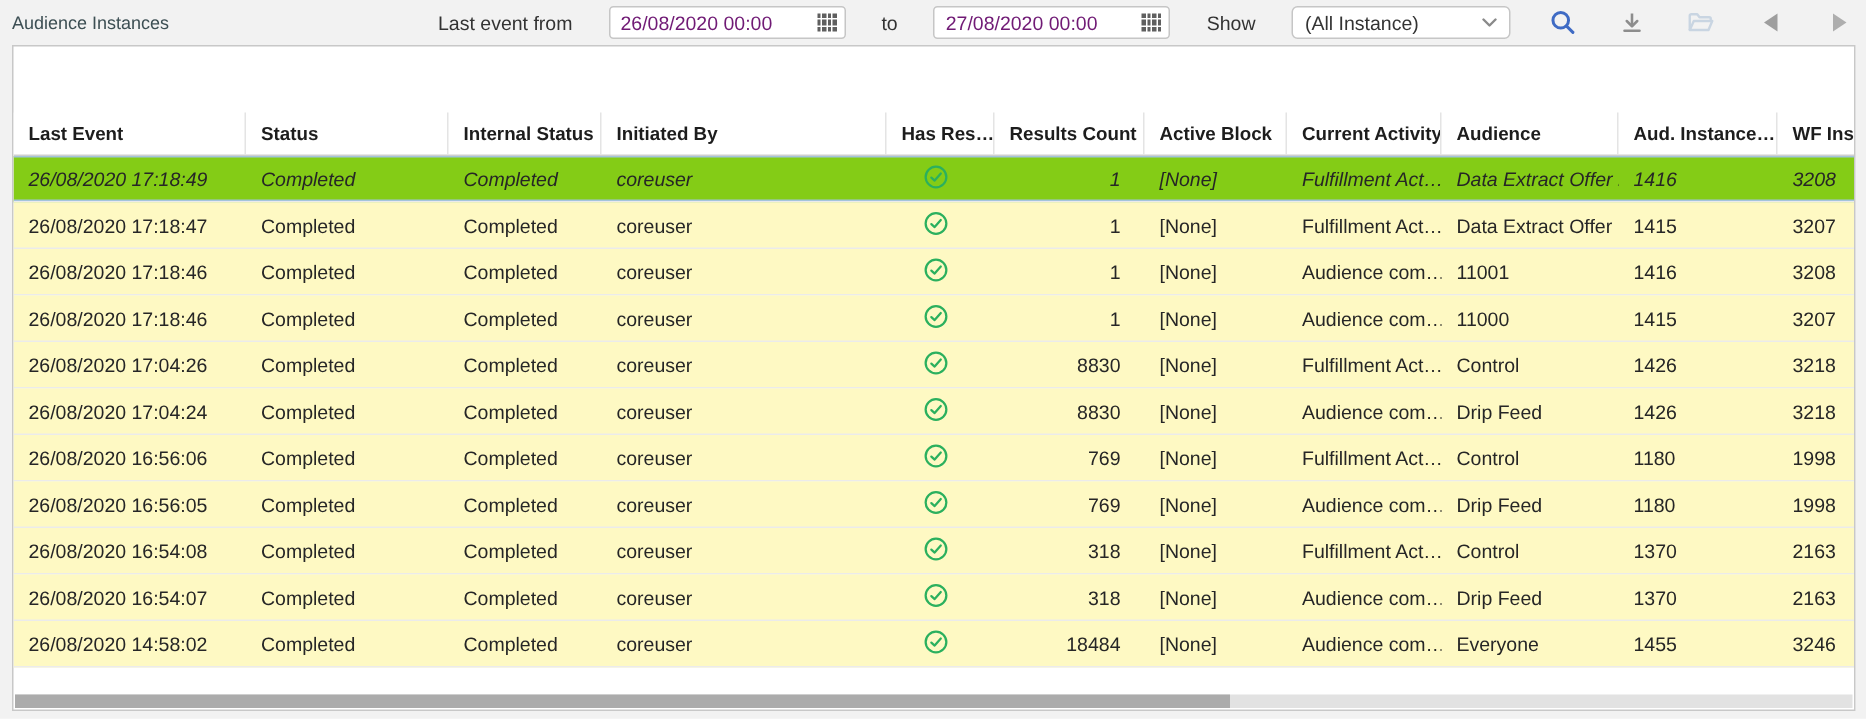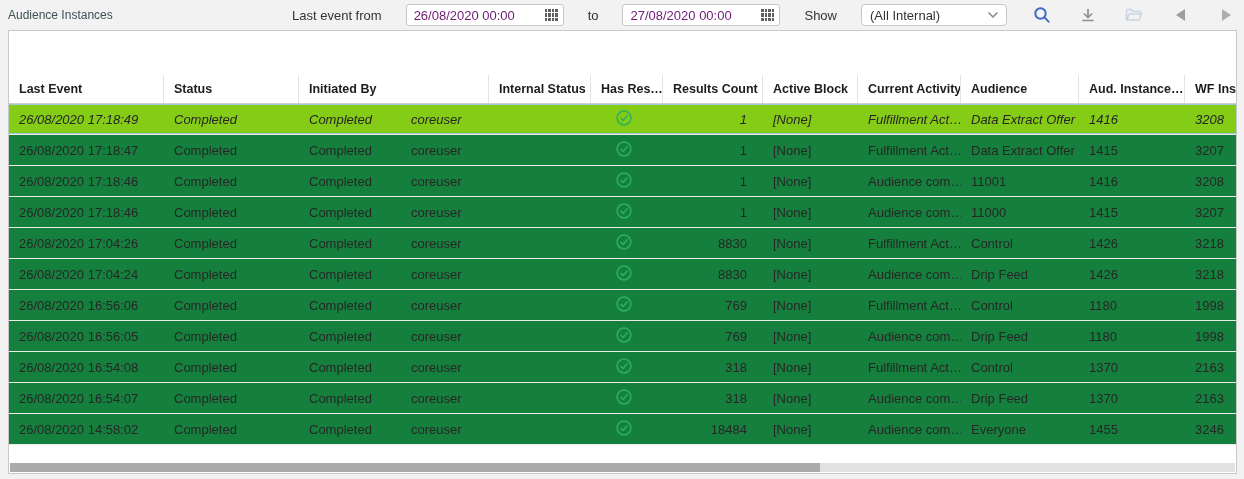--- a/index.html
+++ b/index.html
@@ -25,21 +25,21 @@
   .tb-icon{display:flex;align-items:center;justify-content:center;width:22px;height:22px;cursor:pointer;}
   .arrow-left{width:0;height:0;border-top:6px solid transparent;border-bottom:6px solid transparent;border-right:9px solid #9e9e9e;}
   .arrow-right{width:0;height:0;border-top:6px solid transparent;border-bottom:6px solid transparent;border-left:9px solid #aeaeae;}
 
   
   .grid{position:absolute;top:30px;left:8px;right:7px;bottom:5px;background:#fff;border:1px solid #c8c8c8;overflow:hidden;}
   .ghead{display:flex;height:28px;align-items:center;border-bottom:1px solid #cfcfcf;background:#fff;margin-top:44px;}
   .hcell{box-sizing:border-box;height:100%;display:flex;align-items:center;padding:0 6px 0 10px;
     font-size:12.5px;font-weight:700;color:#1d1d1d;white-space:nowrap;overflow:hidden;border-right:1px solid #e4e4e4;flex:0 0 auto;}
   .hcell:last-child{border-right:none;}
-  .grow{display:flex;height:30px;align-items:center;border-bottom:1px solid #ebebeb;background:#15803d;cursor:default;}
+  .grow{display:flex;height:30px;align-items:center;border-bottom:1px solid #ebebeb;background:#fef9c3;cursor:default;}
   .grow.selected{background:#84cc16;box-shadow:inset 0 1px 0 #a3c4dc, inset 0 -1px 0 #a3c4dc;font-style:italic;}
   .cell{box-sizing:border-box;padding:0 6px 0 10px;font-size:13px;color:#262626;white-space:nowrap;overflow:hidden;flex:0 0 auto;}
   .c0{width:155px}.c1{width:135px}.c2{width:102px}.c3{width:190px}.c4{width:72px}
   .c5{width:100px}.c6{width:95px}.c7{width:103px}.c8{width:118px}.c9{width:106px}.c10{width:95px}
   .cell.c4{display:flex;justify-content:center;padding-left:0;}
   .cell.c5{text-align:right;padding-right:16px;}
 
   
   .hscroll{position:absolute;left:1px;right:1px;bottom:1px;height:9px;background:#e2e2e2;}
   .hscroll .thumb{position:absolute;left:0;top:0;height:9px;width:810px;background:#ababab;cursor:pointer;}
@@ -84,21 +84,21 @@
             <span></span>
             <span></span>
             <span></span>
             <span></span>
             <span></span>
             <span></span>
           </span>
       </span>
       <span class="tb-label">Show</span>
       <span class="select-box">
-        <span class="sel-text">(All Internal)</span>
+        <span class="sel-text">(All Instance)</span>
         <svg class="chev" viewBox="0 0 10 6">
             <polyline points="1,1 5,5 9,1" fill="none" stroke="#8a8a8a" stroke-width="1.6" stroke-linecap="round" stroke-linejoin="round"></polyline>
           </svg>
       </span>
       <span class="tb-icon">
         <svg width="18" height="18" viewBox="0 0 18 18">
             <circle cx="7.5" cy="7.5" r="5.2" fill="none" stroke="#3f6bc4" stroke-width="2"></circle>
             <line x1="11.4" y1="11.4" x2="15.6" y2="15.6" stroke="#3f6bc4" stroke-width="2" stroke-linecap="round"></line>
           </svg>
       </span>
@@ -121,22 +121,22 @@
       <span class="tb-icon">
           <span class="arrow-right"></span>
         </span>
     </div>
   </div>
 
   <div class="grid">
     <div class="ghead">
         <div class="hcell c0">Last Event</div>
         <div class="hcell c1">Status</div>
+        <div class="hcell c2">Internal Status</div>
         <div class="hcell c3">Initiated By</div>
-        <div class="hcell c2">Internal Status</div>
         <div class="hcell c4">Has Res…</div>
         <div class="hcell c5">Results Count</div>
         <div class="hcell c6">Active Block</div>
         <div class="hcell c7">Current Activity</div>
         <div class="hcell c8">Audience</div>
         <div class="hcell c9">Aud. Instance…</div>
         <div class="hcell c10">WF Insta</div>
       </div>
     <div class="gbody">
         <div class="grow selected">

